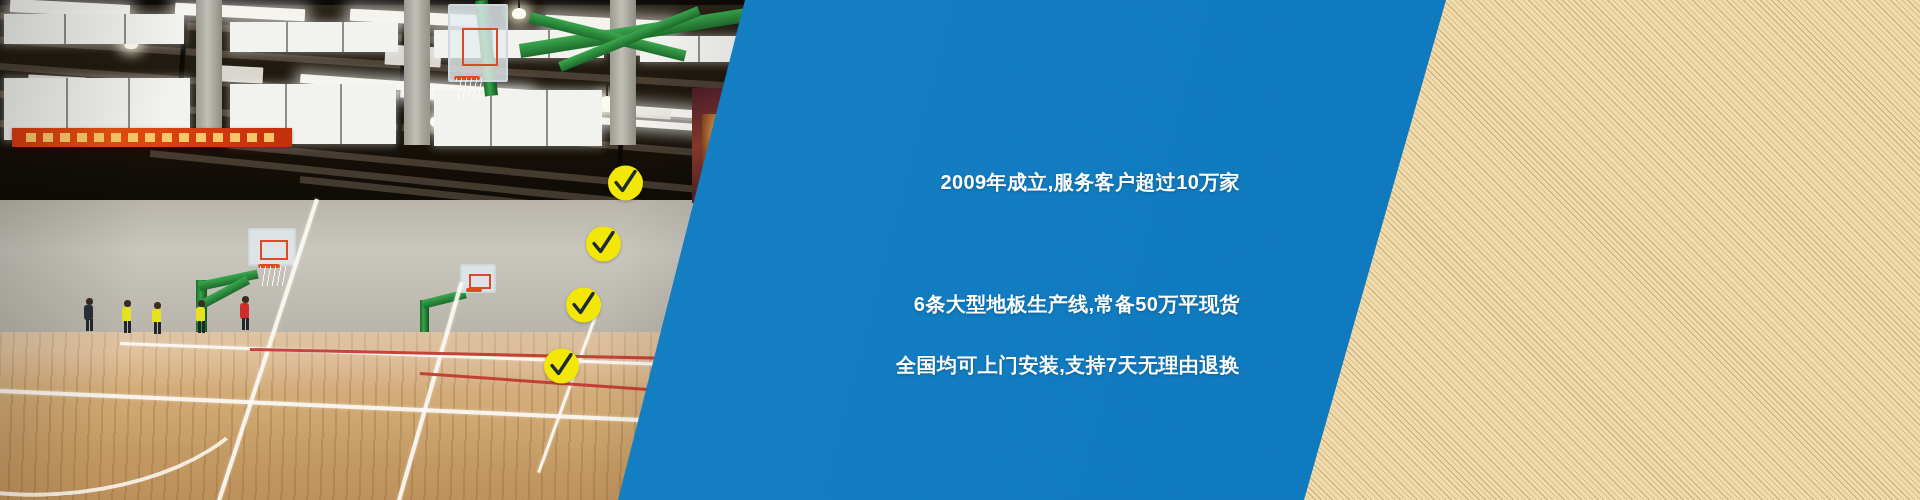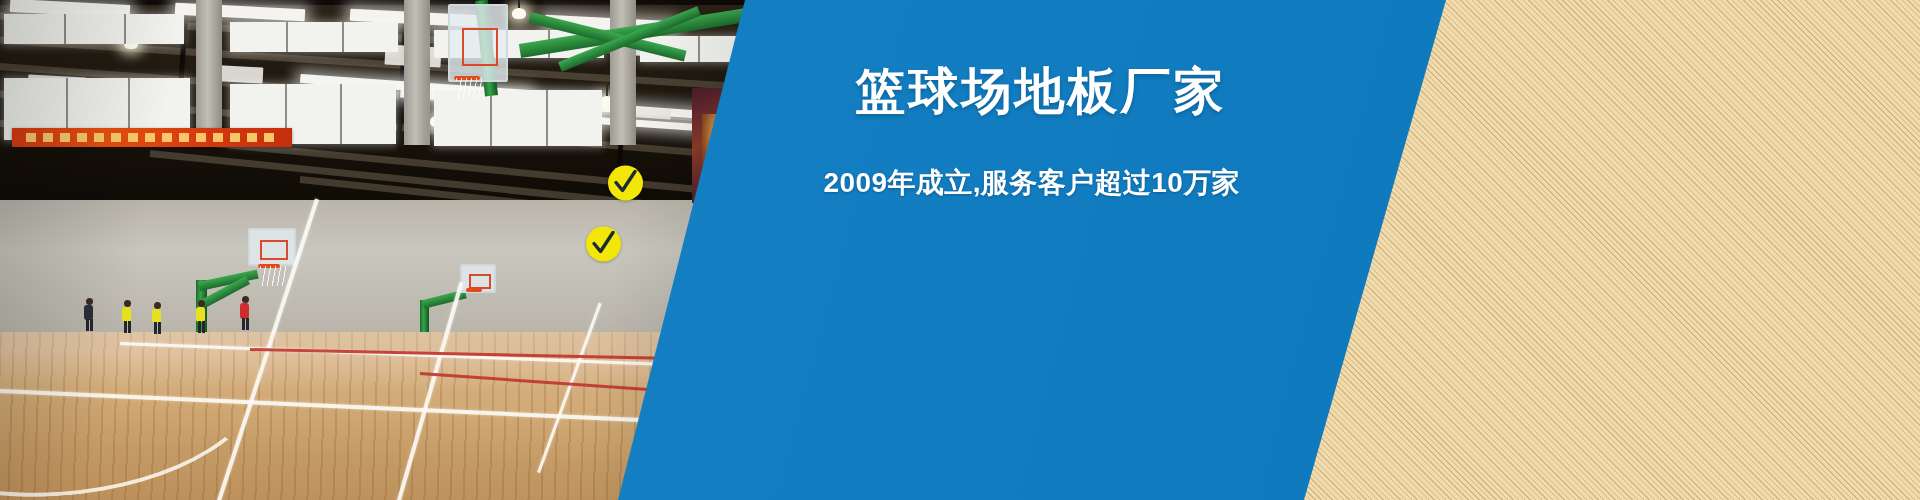--- a/index.html
+++ b/index.html
@@ -86,21 +86,21 @@
   .title{position:absolute;left:845px;top:66px;width:392px;text-align:center;
     color:#ffffff;font-size:50px;font-weight:700;letter-spacing:3px;line-height:1;
     text-shadow:0 2px 4px rgba(0,0,0,.22);white-space:nowrap;}
 
   .bullets{position:absolute;left:560px;top:152px;width:680px;}
   .bline{position:relative;height:61px;display:flex;align-items:center;justify-content:flex-end;}
   .bline .tick{position:absolute;top:50%;transform:translateY(-50%);
     width:35px;height:35px;border-radius:50%;background:#f2e706;
     box-shadow:0 1px 3px rgba(0,0,0,.28);}
   .bline .tick svg{position:absolute;left:5px;top:4px;}
-  .btxt{color:#ffffff;font-size:28px;font-weight:700;letter-spacing:.4px;
+  .btxt{color:#ffffff;font-size:20px;font-weight:700;letter-spacing:.4px;
     white-space:nowrap;text-shadow:0 1px 3px rgba(0,0,0,.25);}
   .r1 .tick{left:48px}.r2 .tick{left:26px}.r3 .tick{left:6px}.r4 .tick{left:-16px}
 </style>
 </head>
 <body>
 
 <div id="banner">
 
   <div class="photo">
     <div class="gym-roof"></div>
@@ -266,39 +266,54 @@
 
     <div class="chev-core tex-grain" style="margin-left:-98px;margin-top:-32px;background:#efd9a8;box-shadow:-9px -9px 0 0 #f6f4ec,-16px -16px 30px rgba(0,0,0,.6);"></div>
   </div>
 
   <div class="bluepanel">
     <div class="sheen"></div>
   </div>
 
   <div class="content">
 
-    <div class="title">篮球场地板厂家</div>
 
     <div class="bullets">
 
       <div class="bline r1">
         <span class="tick">
           <svg width="25" height="26" viewBox="0 0 25 26" aria-hidden="true">
             <path d="M3 13 L9.5 21 L22 2" fill="none" stroke="#1d2b36" stroke-width="3.4" stroke-linecap="round" stroke-linejoin="round"></path>
           </svg>
         </span>
         <span class="btxt">2009年成立,服务客户超过10万家</span>
       </div>
 
       <div class="bline r2">
         <span class="tick">
           <svg width="25" height="26" viewBox="0 0 25 26" aria-hidden="true">
             <path d="M3 13 L9.5 21 L22 2" fill="none" stroke="#1d2b36" stroke-width="3.4" stroke-linecap="round" stroke-linejoin="round"></path>
           </svg>
         </span>
       </div>
 
-
+      <div class="bline r3">
+        <span class="tick">
+          <svg width="25" height="26" viewBox="0 0 25 26" aria-hidden="true">
+            <path d="M3 13 L9.5 21 L22 2" fill="none" stroke="#1d2b36" stroke-width="3.4" stroke-linecap="round" stroke-linejoin="round"></path>
+          </svg>
+        </span>
+        <span class="btxt">6条大型地板生产线,常备50万平现货</span>
+      </div>
+
+      <div class="bline r4">
+        <span class="tick">
+          <svg width="25" height="26" viewBox="0 0 25 26" aria-hidden="true">
+            <path d="M3 13 L9.5 21 L22 2" fill="none" stroke="#1d2b36" stroke-width="3.4" stroke-linecap="round" stroke-linejoin="round"></path>
+          </svg>
+        </span>
+        <span class="btxt">全国均可上门安装,支持7天无理由退换</span>
+      </div>
 
     </div>
   </div>
 
 </div>
 
 </body></html>

